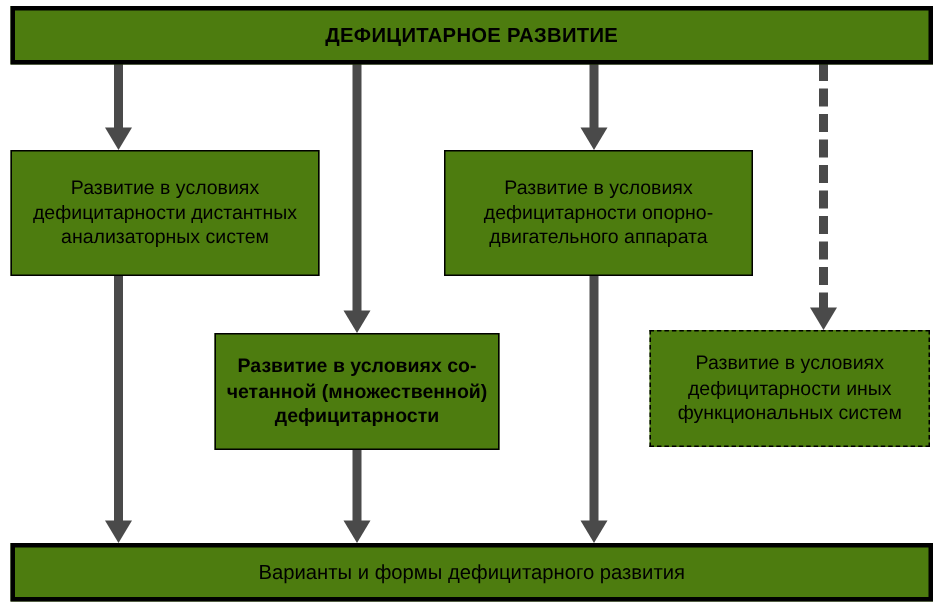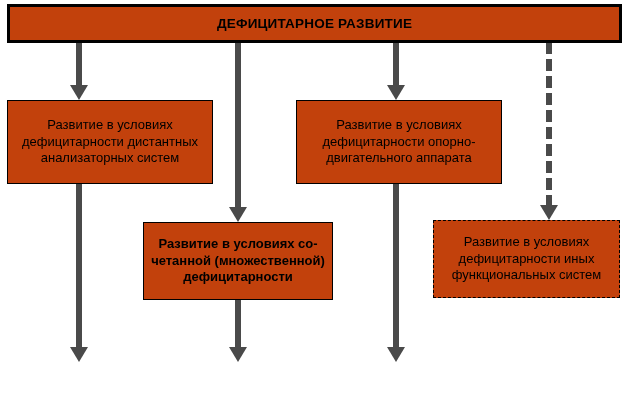--- a/index.html
+++ b/index.html
@@ -11,21 +11,21 @@
     position: relative;
     width: 629px;
     height: 408px;
     background: #ffffff;
     font-family: "Liberation Sans", "DejaVu Sans", sans-serif;
     overflow: hidden;
   }
   .node {
     position: absolute;
     box-sizing: border-box;
-    background: #c2410c;
+    background: #4d7c0f;
     display: flex;
     align-items: center;
     justify-content: center;
     text-align: center;
     color: #000000;
     z-index: 3;
   }
   .node .txt {
     display: block;
     white-space: pre-line;
@@ -147,14 +147,17 @@
 четанной (множественной)
 дефицитарности</span>
   </div>
 
   <div class="node dashed" id="node-other" style="left:433px; top:220px; width:187px; height:78px;">
     <span class="txt">Развитие в условиях
 дефицитарности иных
 функциональных систем</span>
   </div>
 
+  <div class="node banner" id="node-outcome" style="left:7px; top:362px; width:615px; height:39px;">
+    <span class="txt">Варианты и формы дефицитарного развития</span>
+  </div>
 
 </div>
 
 </body></html>

